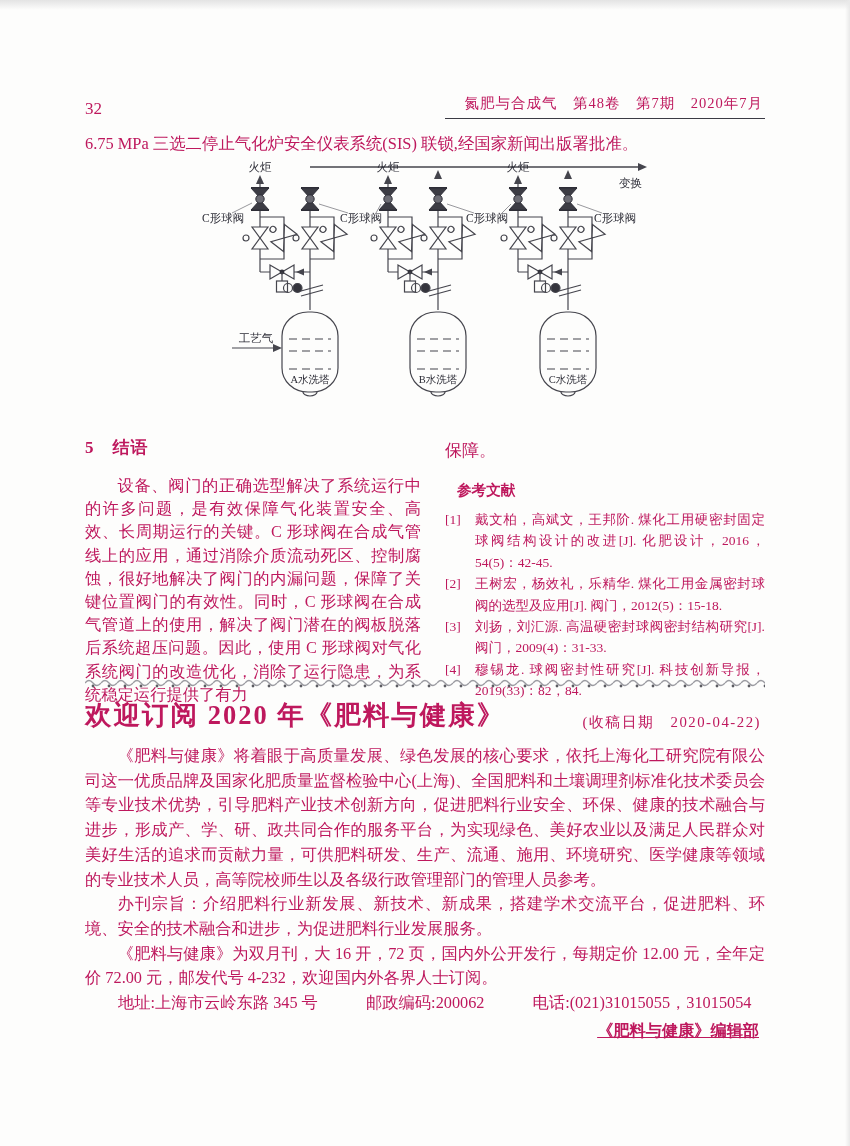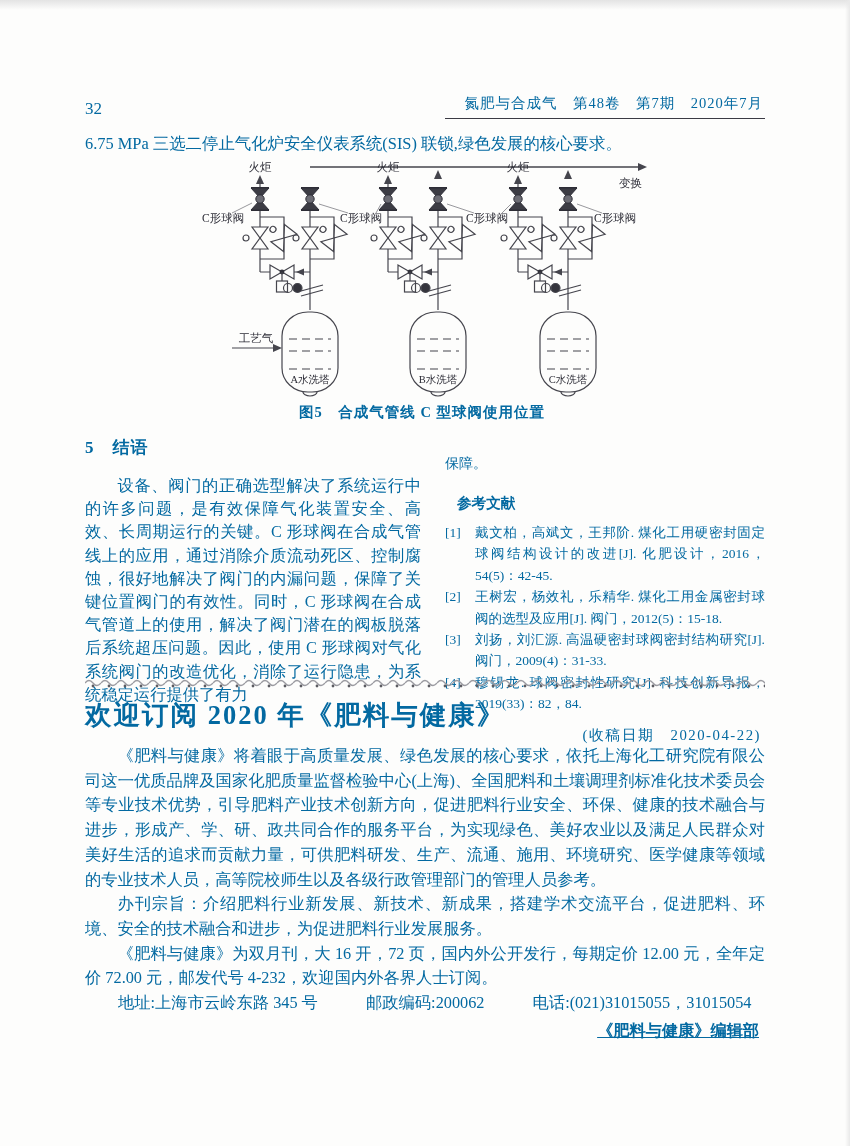--- a/index.html
+++ b/index.html
@@ -1,17 +1,17 @@
 <!DOCTYPE html>
 <html><head>
 <meta charset="utf-8">
 <style>
   html,body{margin:0;padding:0;}
   body{background:#9d9d9d;font-family:"Liberation Serif","DejaVu Serif",serif;}
-  .page{position:relative;width:850px;height:1146px;margin:0 auto;background:#fdfdfc;color:#0369a1;overflow:hidden;}
+  .page{position:relative;width:850px;height:1146px;margin:0 auto;background:#fdfdfc;color:#be185d;overflow:hidden;}
   .page::before{content:'';position:absolute;left:0;top:0;right:0;height:10px;
     background:linear-gradient(#e3e3e3,rgba(255,255,255,0));pointer-events:none;}
   .page::after{content:'';position:absolute;right:0;top:0;bottom:0;width:5px;
     background:linear-gradient(to left,#e9e9e9,rgba(255,255,255,0));pointer-events:none;}
 
   .abs{position:absolute;left:85px;width:680px;}
 
   
   .hdr{top:94px;display:flex;justify-content:space-between;align-items:flex-end;}
   .pagenum{font-size:17px;}
@@ -30,21 +30,21 @@
   .dsvg .towerlbl{font-size:10.5px;}
   .figcap{width:450px;margin-left:112px;text-align:center;font-weight:bold;
     font-size:14.5px;letter-spacing:1px;margin-top:1px;}
 
   
   .cols{top:436px;display:flex;gap:24px;}
   .colL{width:336px;}
   .colR{width:320px;}
   .sech{font-size:17px;font-weight:bold;margin:0 0 15px 0;letter-spacing:1px;}
   .bodyp{font-size:16.3px;line-height:23.2px;text-align:justify;text-indent:2em;margin:0;}
-  .contp{font-size:14px;line-height:23px;margin:16px 0 19px 0;}
+  .contp{font-size:17px;line-height:23px;margin:3px 0 19px 0;}
   .refh{font-size:14.6px;font-weight:bold;margin:0 0 9px 12px;}
   .reflist{margin:0;padding:0;list-style:none;font-size:13.5px;line-height:21.4px;}
   .reflist li{display:flex;}
   .reflist .rn{width:30px;flex:none;}
   .reflist .rt{flex:1;text-align:justify;}
   .received{font-size:14.8px;letter-spacing:1.5px;text-align:right;margin-top:11px;padding-right:4px;}
 
   
   .divider{top:677px;height:13px;}
 
@@ -62,21 +62,21 @@
 
 <div class="page">
 
   <div class="abs hdr">
     <span class="pagenum">32</span>
     <span class="journal">氮肥与合成气　第48卷　第7期　2020年7月</span>
   </div>
 
   <div class="abs introrow">
     <div class="c1">6.75 MPa 三选二停止气化炉安全仪表系统(SIS)</div>
-    <div class="c2">联锁,绿色发展的核心要求。</div>
+    <div class="c2">联锁,经国家新闻出版署批准。</div>
   </div>
 
   <div class="abs figure">
     <svg class="dsvg" width="452" height="245" viewBox="0 0 450 245">
       <defs>
         <g id="vv" fill="#fdfdfc" stroke="#45454d" stroke-width="1.2">
           <circle cx="-14" cy="0" r="3" fill="none"></circle>
           <path d="M-8,-11 L8,-11 L0,0 Z M-8,11 L8,11 L0,0 Z"></path>
         </g>
         <g id="cball" stroke="#2d2d36" stroke-width="1">
@@ -150,21 +150,20 @@
       <text x="444" y="30" text-anchor="end">变换</text>
       <text x="4" y="65">C形球阀</text>
       <text x="142" y="65">C形球阀</text>
       <text x="268" y="65">C形球阀</text>
       <text x="396" y="65">C形球阀</text>
       <text x="58" y="185" text-anchor="middle">工艺气</text>
       <text class="towerlbl" x="112" y="226" text-anchor="middle">A水洗塔</text>
       <text class="towerlbl" x="240" y="226" text-anchor="middle">B水洗塔</text>
       <text class="towerlbl" x="370" y="226" text-anchor="middle">C水洗塔</text>
     </svg>
-    <div class="figcap">图5　合成气管线 C 型球阀使用位置</div>
   </div>
 
   <div class="abs cols">
     <div class="colL">
       <h2 class="sech">5　结语</h2>
       <p class="bodyp">设备、阀门的正确选型解决了系统运行中的许多问题，是有效保障气化装置安全、高效、长周期运行的关键。C 形球阀在合成气管线上的应用，通过消除介质流动死区、控制腐蚀，很好地解决了阀门的内漏问题，保障了关键位置阀门的有效性。同时，C 形球阀在合成气管道上的使用，解决了阀门潜在的阀板脱落后系统超压问题。因此，使用 C 形球阀对气化系统阀门的改造优化，消除了运行隐患，为系统稳定运行提供了有力</p>
     </div>
     <div class="colR">
       <p class="contp">保障。</p>
       <h3 class="refh">参考文献</h3>

